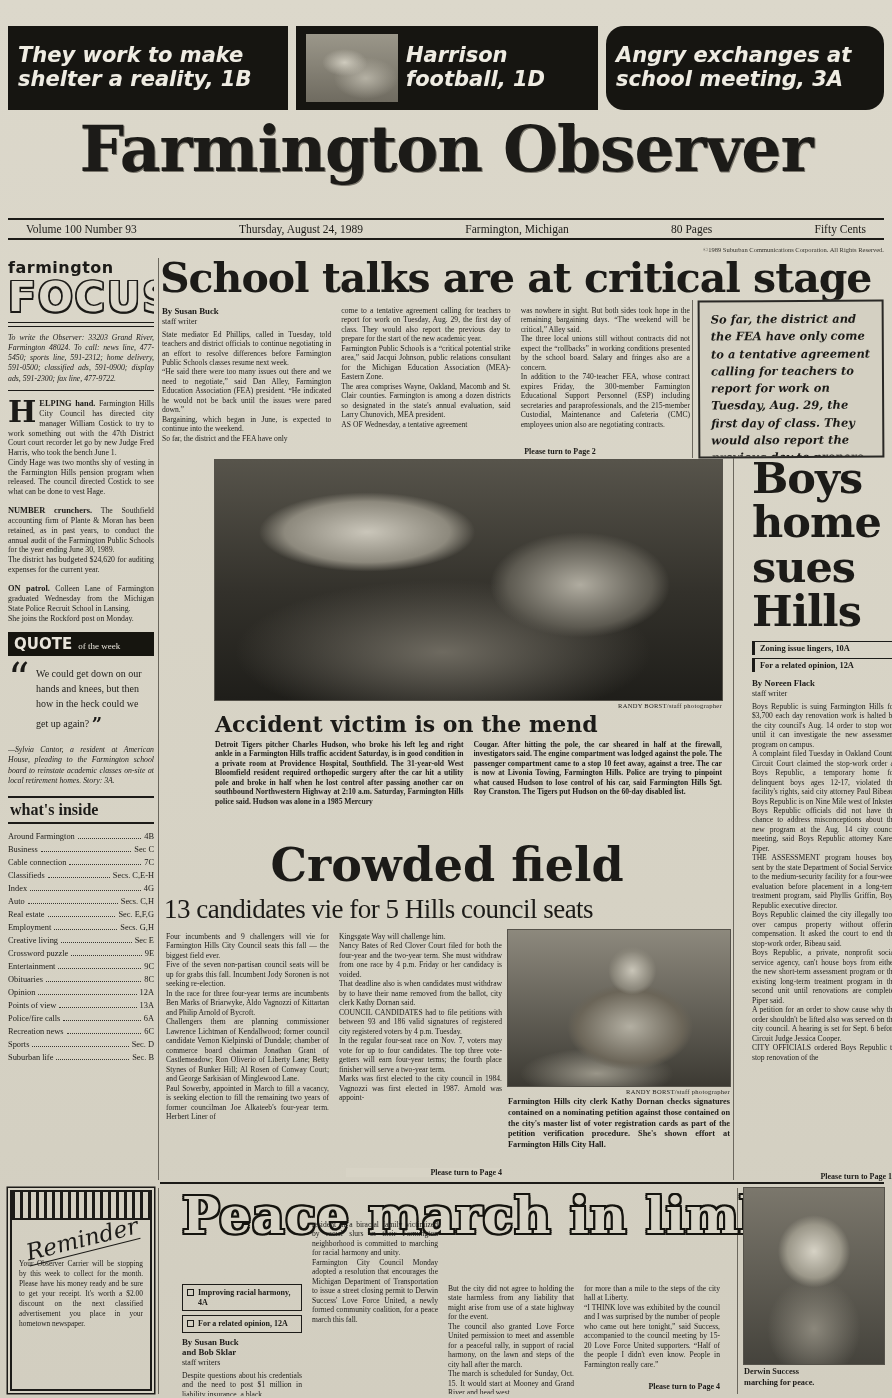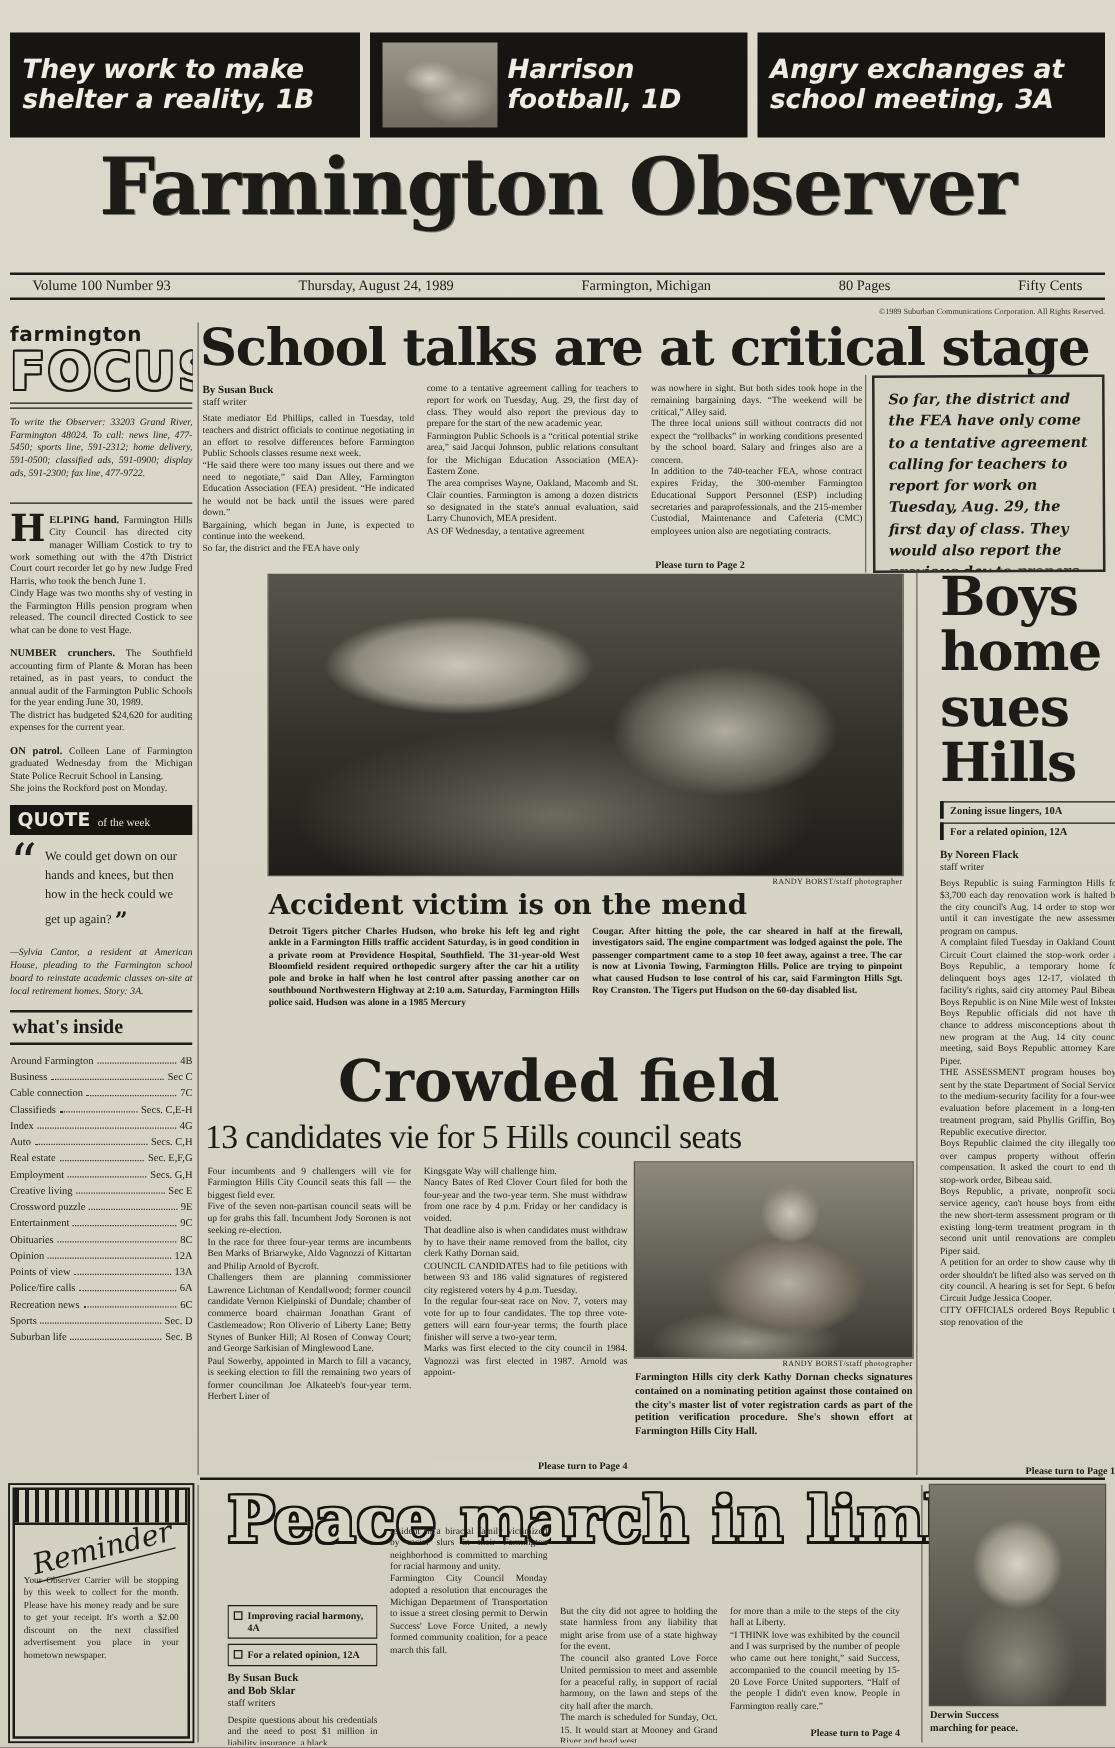--- a/index.html
+++ b/index.html
@@ -41,21 +41,21 @@
   .continued{font-weight:bold;font-size:8px;}
 
   
   .sidebar{font-size:7.8px;overflow:hidden;}
   .kicker{font-family:"DejaVu Sans",sans-serif;font-weight:bold;font-size:16px;letter-spacing:.5px;}
   .focus-title{font-family:"DejaVu Sans",sans-serif;font-weight:bold;font-size:41px;letter-spacing:2px;
      color:#dcd8cb;line-height:1;
      text-shadow:-1.5px -1.5px 0 #1c1b18,1.5px -1.5px 0 #1c1b18,-1.5px 1.5px 0 #1c1b18,1.5px 1.5px 0 #1c1b18,
                  -1.5px 0 0 #1c1b18,1.5px 0 0 #1c1b18,0 -1.5px 0 #1c1b18,0 1.5px 0 #1c1b18;}
   .hr2{border-top:1px solid #1c1b18;border-bottom:1px solid #1c1b18;height:5px;margin:4px 0 6px;}
-  .contact{font-style:italic;line-height:1.3;text-align:justify;padding-bottom:18px;border-bottom:1px solid #1c1b18;margin-bottom:8px;}
+  .contact{font-style:italic;line-height:1.3;text-align:justify;padding-bottom:6px;border-bottom:1px solid #1c1b18;margin-bottom:8px;}
   .focus-item{margin-bottom:9px;line-height:1.25;text-align:justify;}
   .focus-item b{font-size:8.4px;font-family:Liberation Serif, serif;}
   .dropcap{float:left;font-family:"DejaVu Serif",serif;font-weight:bold;font-size:30px;line-height:.75;padding:2px 3px 0 0;}
   .quote-head{background:#16150f;color:#e8e4da;display:flex;align-items:baseline;gap:6px;padding:3px 6px;margin:4px 0 2px;}
   .qh-big{font-family:"DejaVu Sans",sans-serif;font-weight:bold;font-size:15px;}
   .qh-small{font-size:9px;}
   .quote-body{position:relative;padding:8px 2px 2px 28px;font-size:10px;line-height:1.5;}
   .bigquote{position:absolute;left:0;top:0;font-family:"DejaVu Serif",serif;font-size:42px;line-height:1;}
   .endquote{font-size:18px;font-weight:bold;vertical-align:-4px;font-family:"DejaVu Serif",serif;}
   .quote-attrib{font-style:italic;font-size:7.8px;line-height:1.3;margin-top:5px;text-align:justify;}
@@ -126,21 +126,21 @@
   <div class="abs teasers" style="left:8px;top:26px;width:876px;height:84px;">
     <div class="teaser" style="width:280px;">
       <div class="teaser-text pre">They work to make
 shelter a reality, 1B</div>
     </div>
     <div class="teaser" style="width:302px;">
       <div class="teaser-thumb"></div>
       <div class="teaser-text pre">Harrison
 football, 1D</div>
     </div>
-    <div class="teaser" style="flex:1;">
+    <div class="teaser" style="flex:1;border-radius:18px;">
       <div class="teaser-text pre">Angry exchanges at
 school meeting, 3A</div>
     </div>
   </div>
 
   <div class="abs masthead" style="left:0;top:112px;">
     <h1>Farmington Observer</h1>
   </div>
   <div class="abs dateline" style="left:8px;top:218px;width:876px;">
     <span>Volume 100 Number 93</span>

